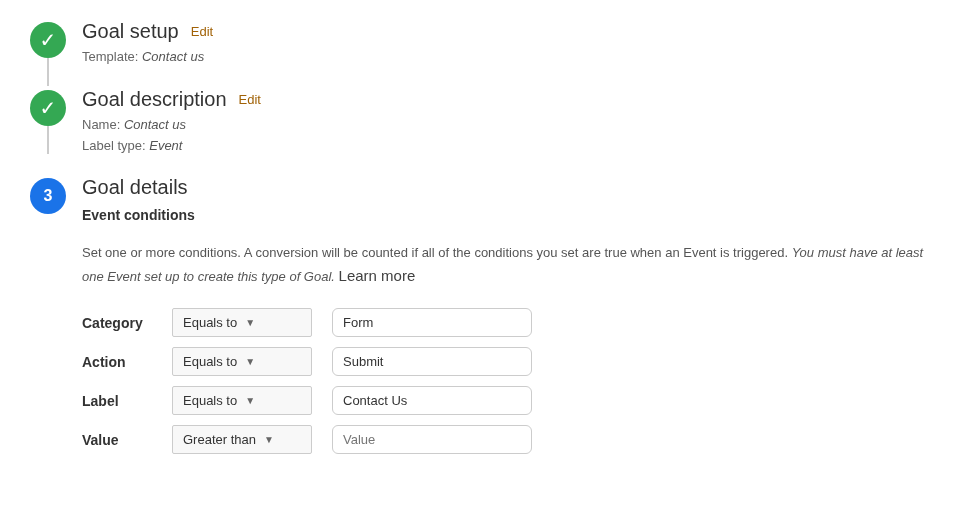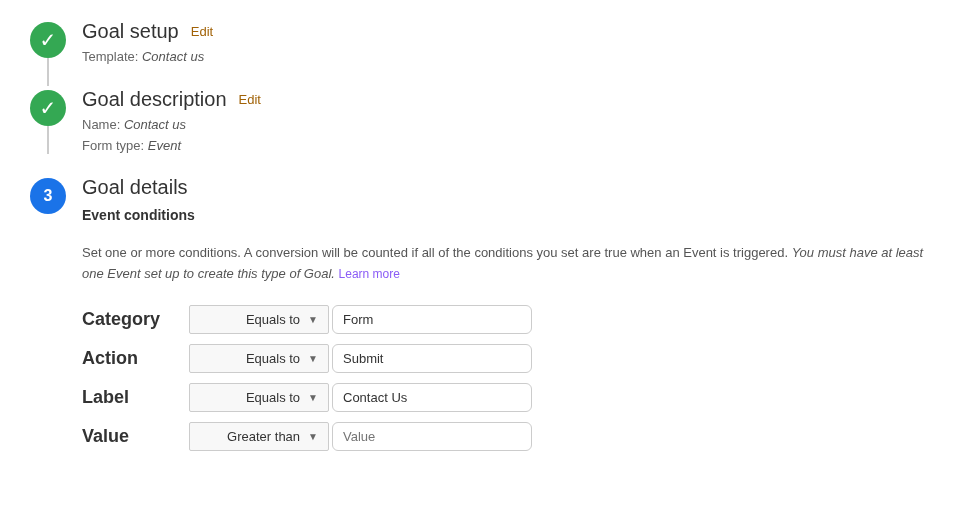--- a/index.html
+++ b/index.html
@@ -108,51 +108,50 @@
       color: #555;
       line-height: 1.6;
       max-width: 860px;
     }
 
     .event-conditions-desc em {
       font-style: italic;
     }
 
     .learn-more {
-      color: #8b5cf6;
+      color: #404040;
       text-decoration: none;
-      font-size: 12px;
+      font-size: 15px;
     }
 
     .conditions-table {
       margin-top: 20px;
       display: grid;
       grid-template-columns: 90px 160px 220px;
       row-gap: 10px;
       align-items: center;
     }
 
     .cond-label {
       font-weight: bold;
-      font-size: 18px;
+      font-size: 14px;
       color: #333;
     }
 
     .cond-select {
       display: flex;
       align-items: center;
       border: 1px solid #ccc;
       border-radius: 2px;
       padding: 6px 10px;
       background: #f8f8f8;
       font-size: 13px;
       cursor: pointer;
       width: 140px;
-      justify-content: flex-end;
-      margin-left: 17px;
+      justify-content: flex-start;
     }
 
     .cond-select .arrow {
       margin-left: 8px;
       color: #666;
       font-size: 10px;
     }
 
     .cond-input {
       border: 1px solid #ccc;
@@ -191,21 +190,21 @@
   <div class="step-icon completed">
     <span class="checkmark">✓</span>
   </div>
   <div class="step-content">
     <div class="step-header">
       <h2 class="step-title">Goal description</h2>
       <a class="edit-link">Edit</a>
     </div>
     <div class="step-meta">
       <div><span>Name: </span><span class="value">Contact us</span></div>
-      <div><span>Form type: </span><span class="value">Event</span></div>
+      <div><span>Label type: </span><span class="value">Event</span></div>
     </div>
   </div>
 </div>
 
 <div class="step-section">
   <div class="step-icon active">
     <span>3</span>
   </div>
   <div class="step-content">
     <div class="step-header">

